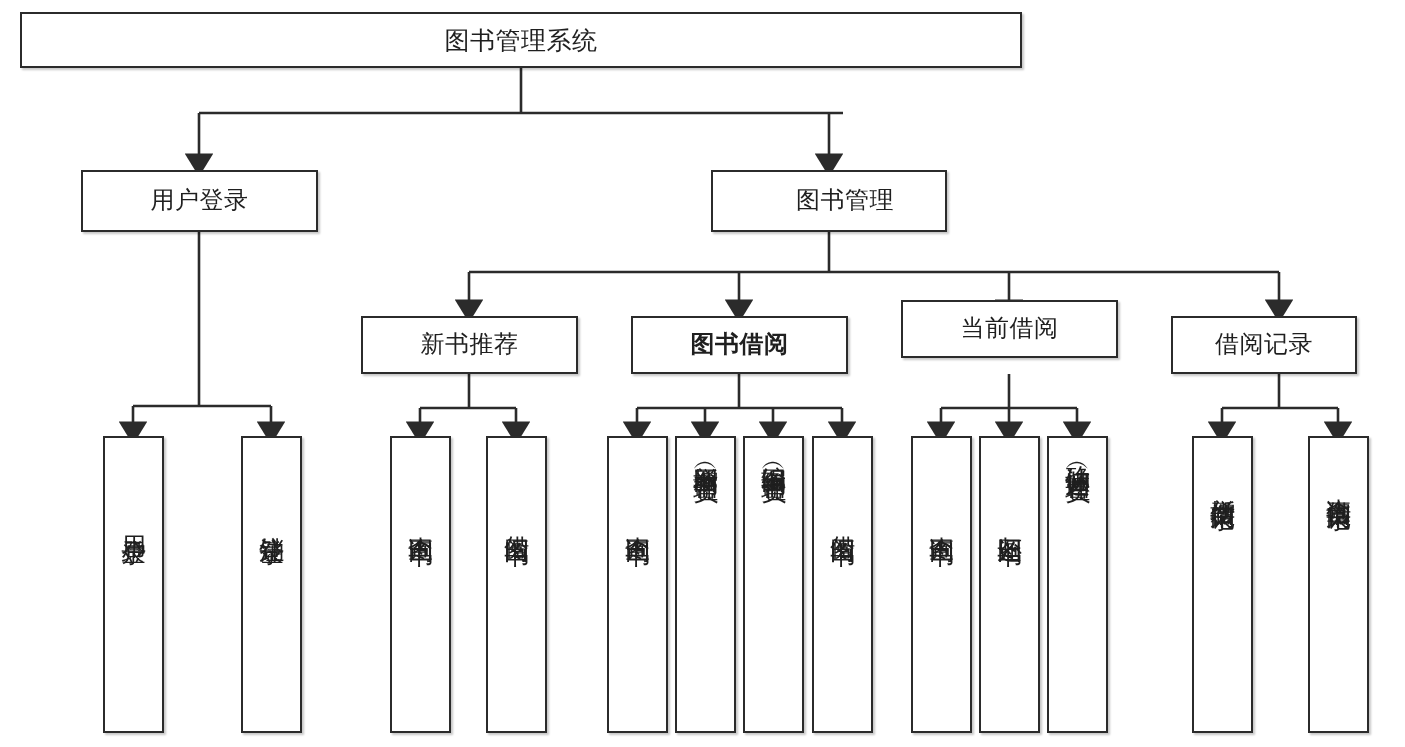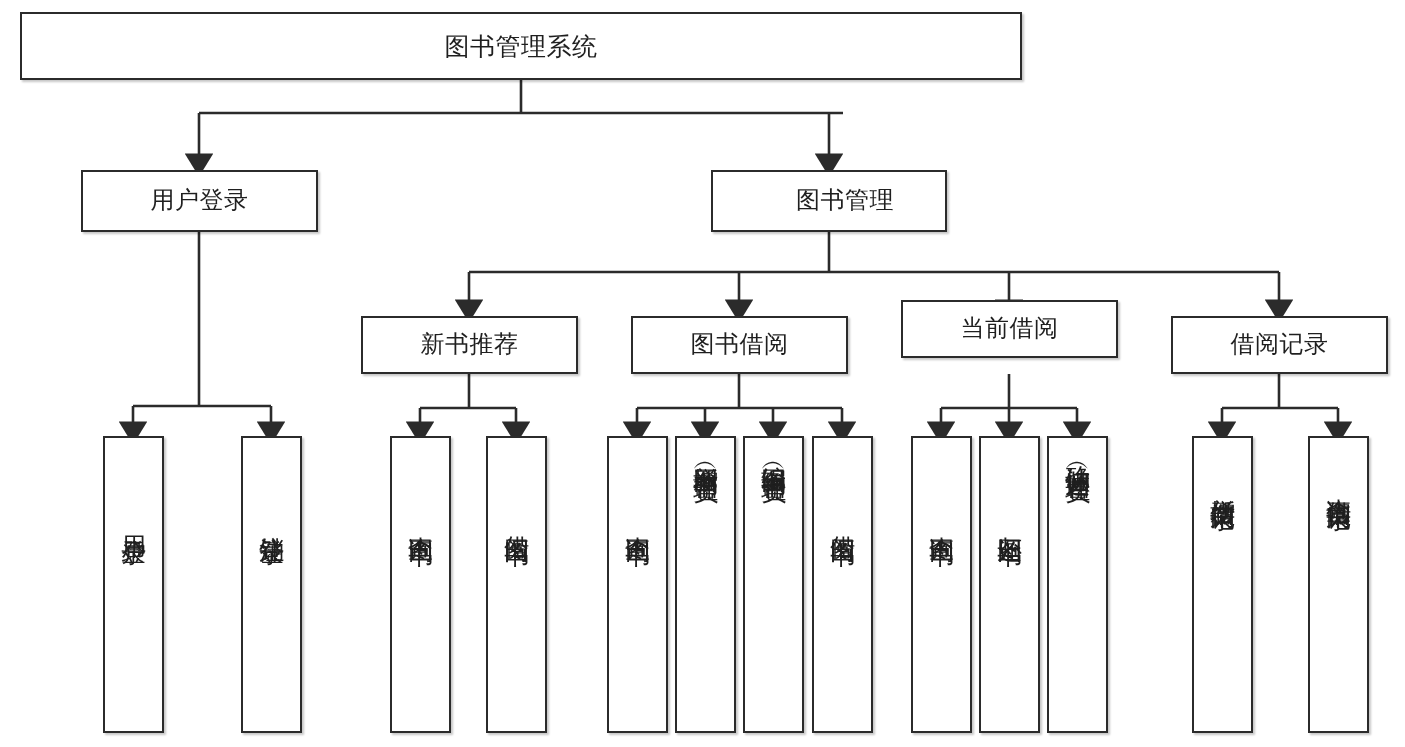--- a/index.html
+++ b/index.html
@@ -131,41 +131,41 @@
       <path d="M1009,408 L1009,424" marker-end="url(#arrow)"></path>
       <path d="M1077,408 L1077,424" marker-end="url(#arrow)"></path>
 
       <path d="M1279,374 L1279,408"></path>
       <path d="M1222,408 L1338,408"></path>
       <path d="M1222,408 L1222,424" marker-end="url(#arrow)"></path>
       <path d="M1338,408 L1338,424" marker-end="url(#arrow)"></path>
     </g>
   </svg>
 
-  <div class="node h root" style="left:20px; top:12px; width:1002px; height:68px;">
+  <div class="node h root" style="left:20px; top:12px; width:1002px; height:56px;">
     <span class="label">图书管理系统</span>
   </div>
 
   <div class="node h" style="left:81px; top:170px; width:237px; height:62px;">
     <span class="label">用户登录</span>
   </div>
   <div class="node h" style="left:711px; top:170px; width:236px; height:62px;padding-left:32px;">
     <span class="label">图书管理</span>
   </div>
 
   <div class="node h" style="left:361px; top:316px; width:217px; height:58px;">
     <span class="label">新书推荐</span>
   </div>
-  <div class="node h" style="left:631px; top:316px; width:217px; height:58px;">
+  <div class="node h" style="left:631px; top:316px; width:217px; height:58px;font-weight:bold;">
     <span class="label">图书借阅</span>
   </div>
   <div class="node h" style="left:901px; top:300px; width:217px; height:58px;">
     <span class="label">当前借阅</span>
   </div>
-  <div class="node h" style="left:1171px; top:316px; width:217px; height:58px;">
+  <div class="node h" style="left:1171px; top:316px; width:186px; height:58px;">
     <span class="label">借阅记录</span>
   </div>
 
   <div class="node v mid" style="left:103px; top:436px; width:61px; height:297px;">
     <span class="label">用户登录</span>
   </div>
   <div class="node v mid" style="left:241px; top:436px; width:61px; height:297px;">
     <span class="label">注销登录</span>
   </div>
 

